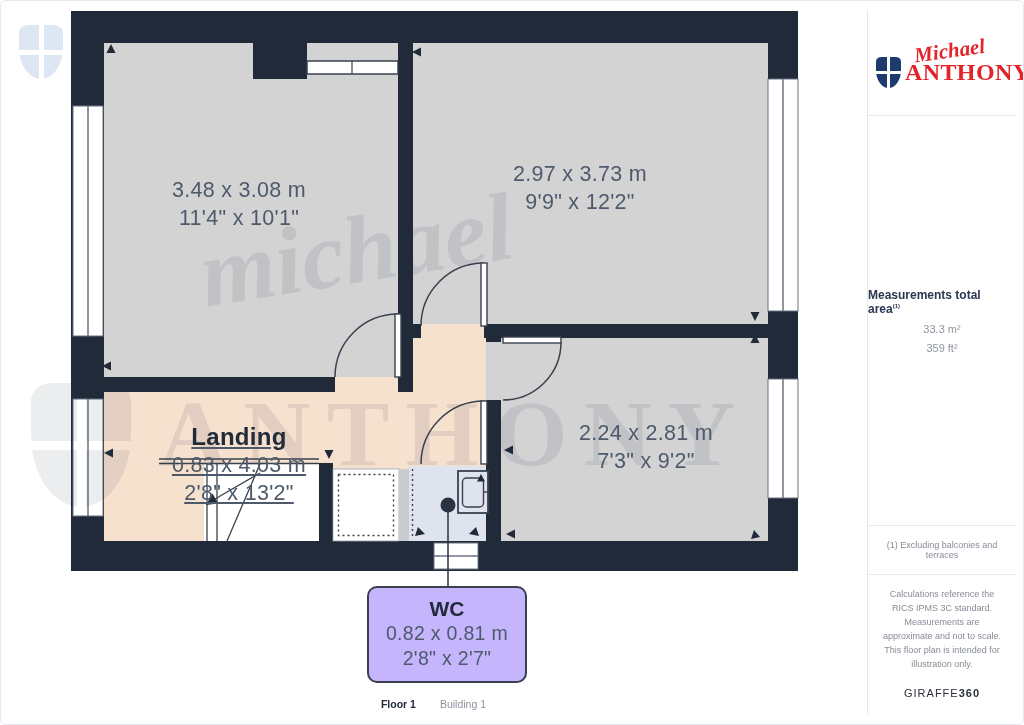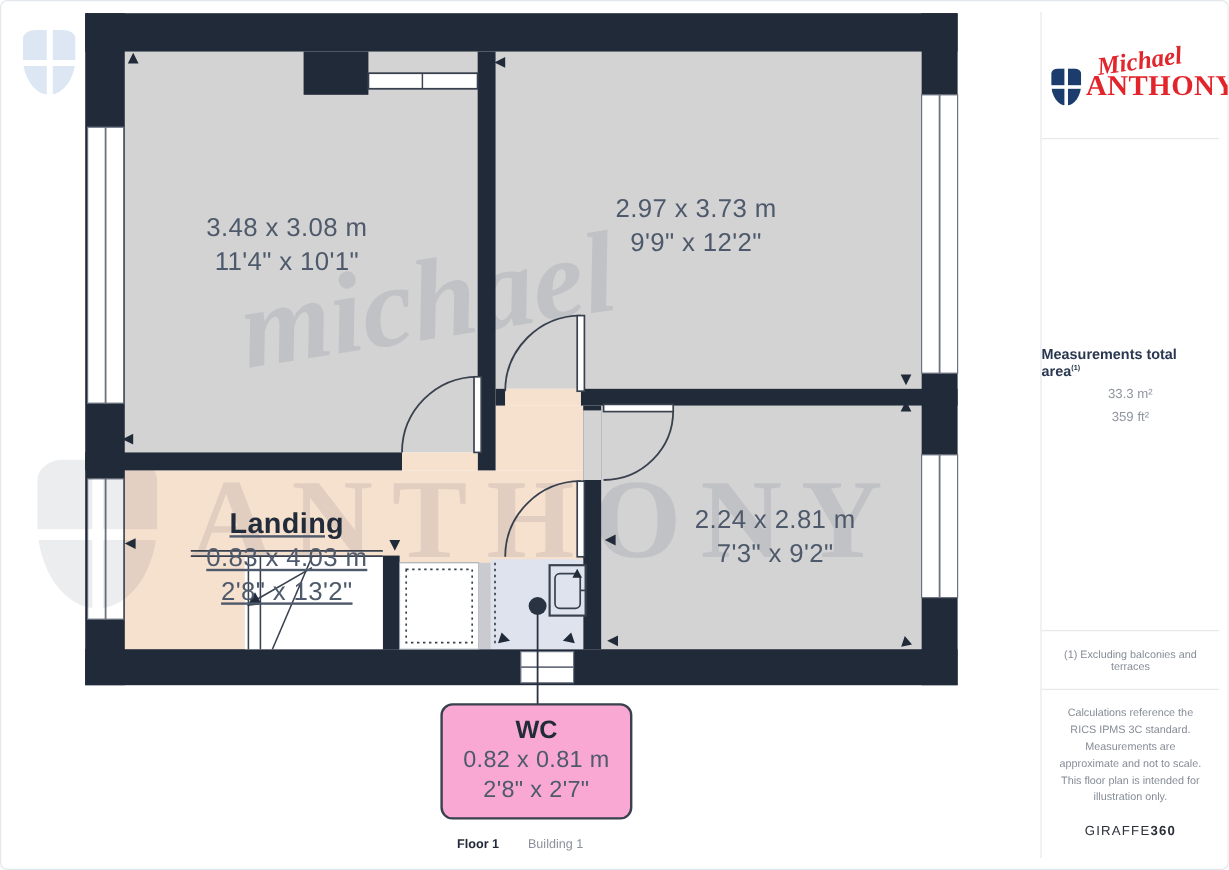--- a/index.html
+++ b/index.html
@@ -25,21 +25,21 @@
 
   
   .room-label { position:absolute; text-align:center; color:#4e5a6b; font-size:21.5px; line-height:1.3; letter-spacing:0.3px; }
   .room-label .room-name { color:#222b39; font-weight:700; font-size:24px; }
   .lbl-tl { left:103px; top:176px; width:270px; }
   .lbl-tr { left:412px; top:160px; width:334px; }
   .lbl-br { left:505px; top:419px; width:280px; }
   .lbl-landing { left:120px; top:420px; width:236px;text-decoration:underline; }
 
   
-  .wc-box { position:absolute; left:366px; top:585px; width:160px; height:97px; background:#f9a8d4;
+  .wc-box { position:absolute; left:366px; top:585px; width:160px; height:97px; background:#c4b5fd;
             border:2px solid #39414f; border-radius:10px; text-align:center; padding-top:8px; }
   .wc-box .room-name { color:#222b39; font-weight:700; font-size:21px; line-height:1.2; }
   .wc-box .dim { color:#4e5a6b; font-size:19.5px; line-height:1.25; letter-spacing:0.3px; }
 
   
   .footer { position:absolute; left:300px; top:697px; width:265px; text-align:center; font-size:10.5px; }
   .footer .floor { color:#222b39; font-weight:700; margin-right:24px; }
   .footer .building { color:#8b919c;text-align:center; }
 
   

